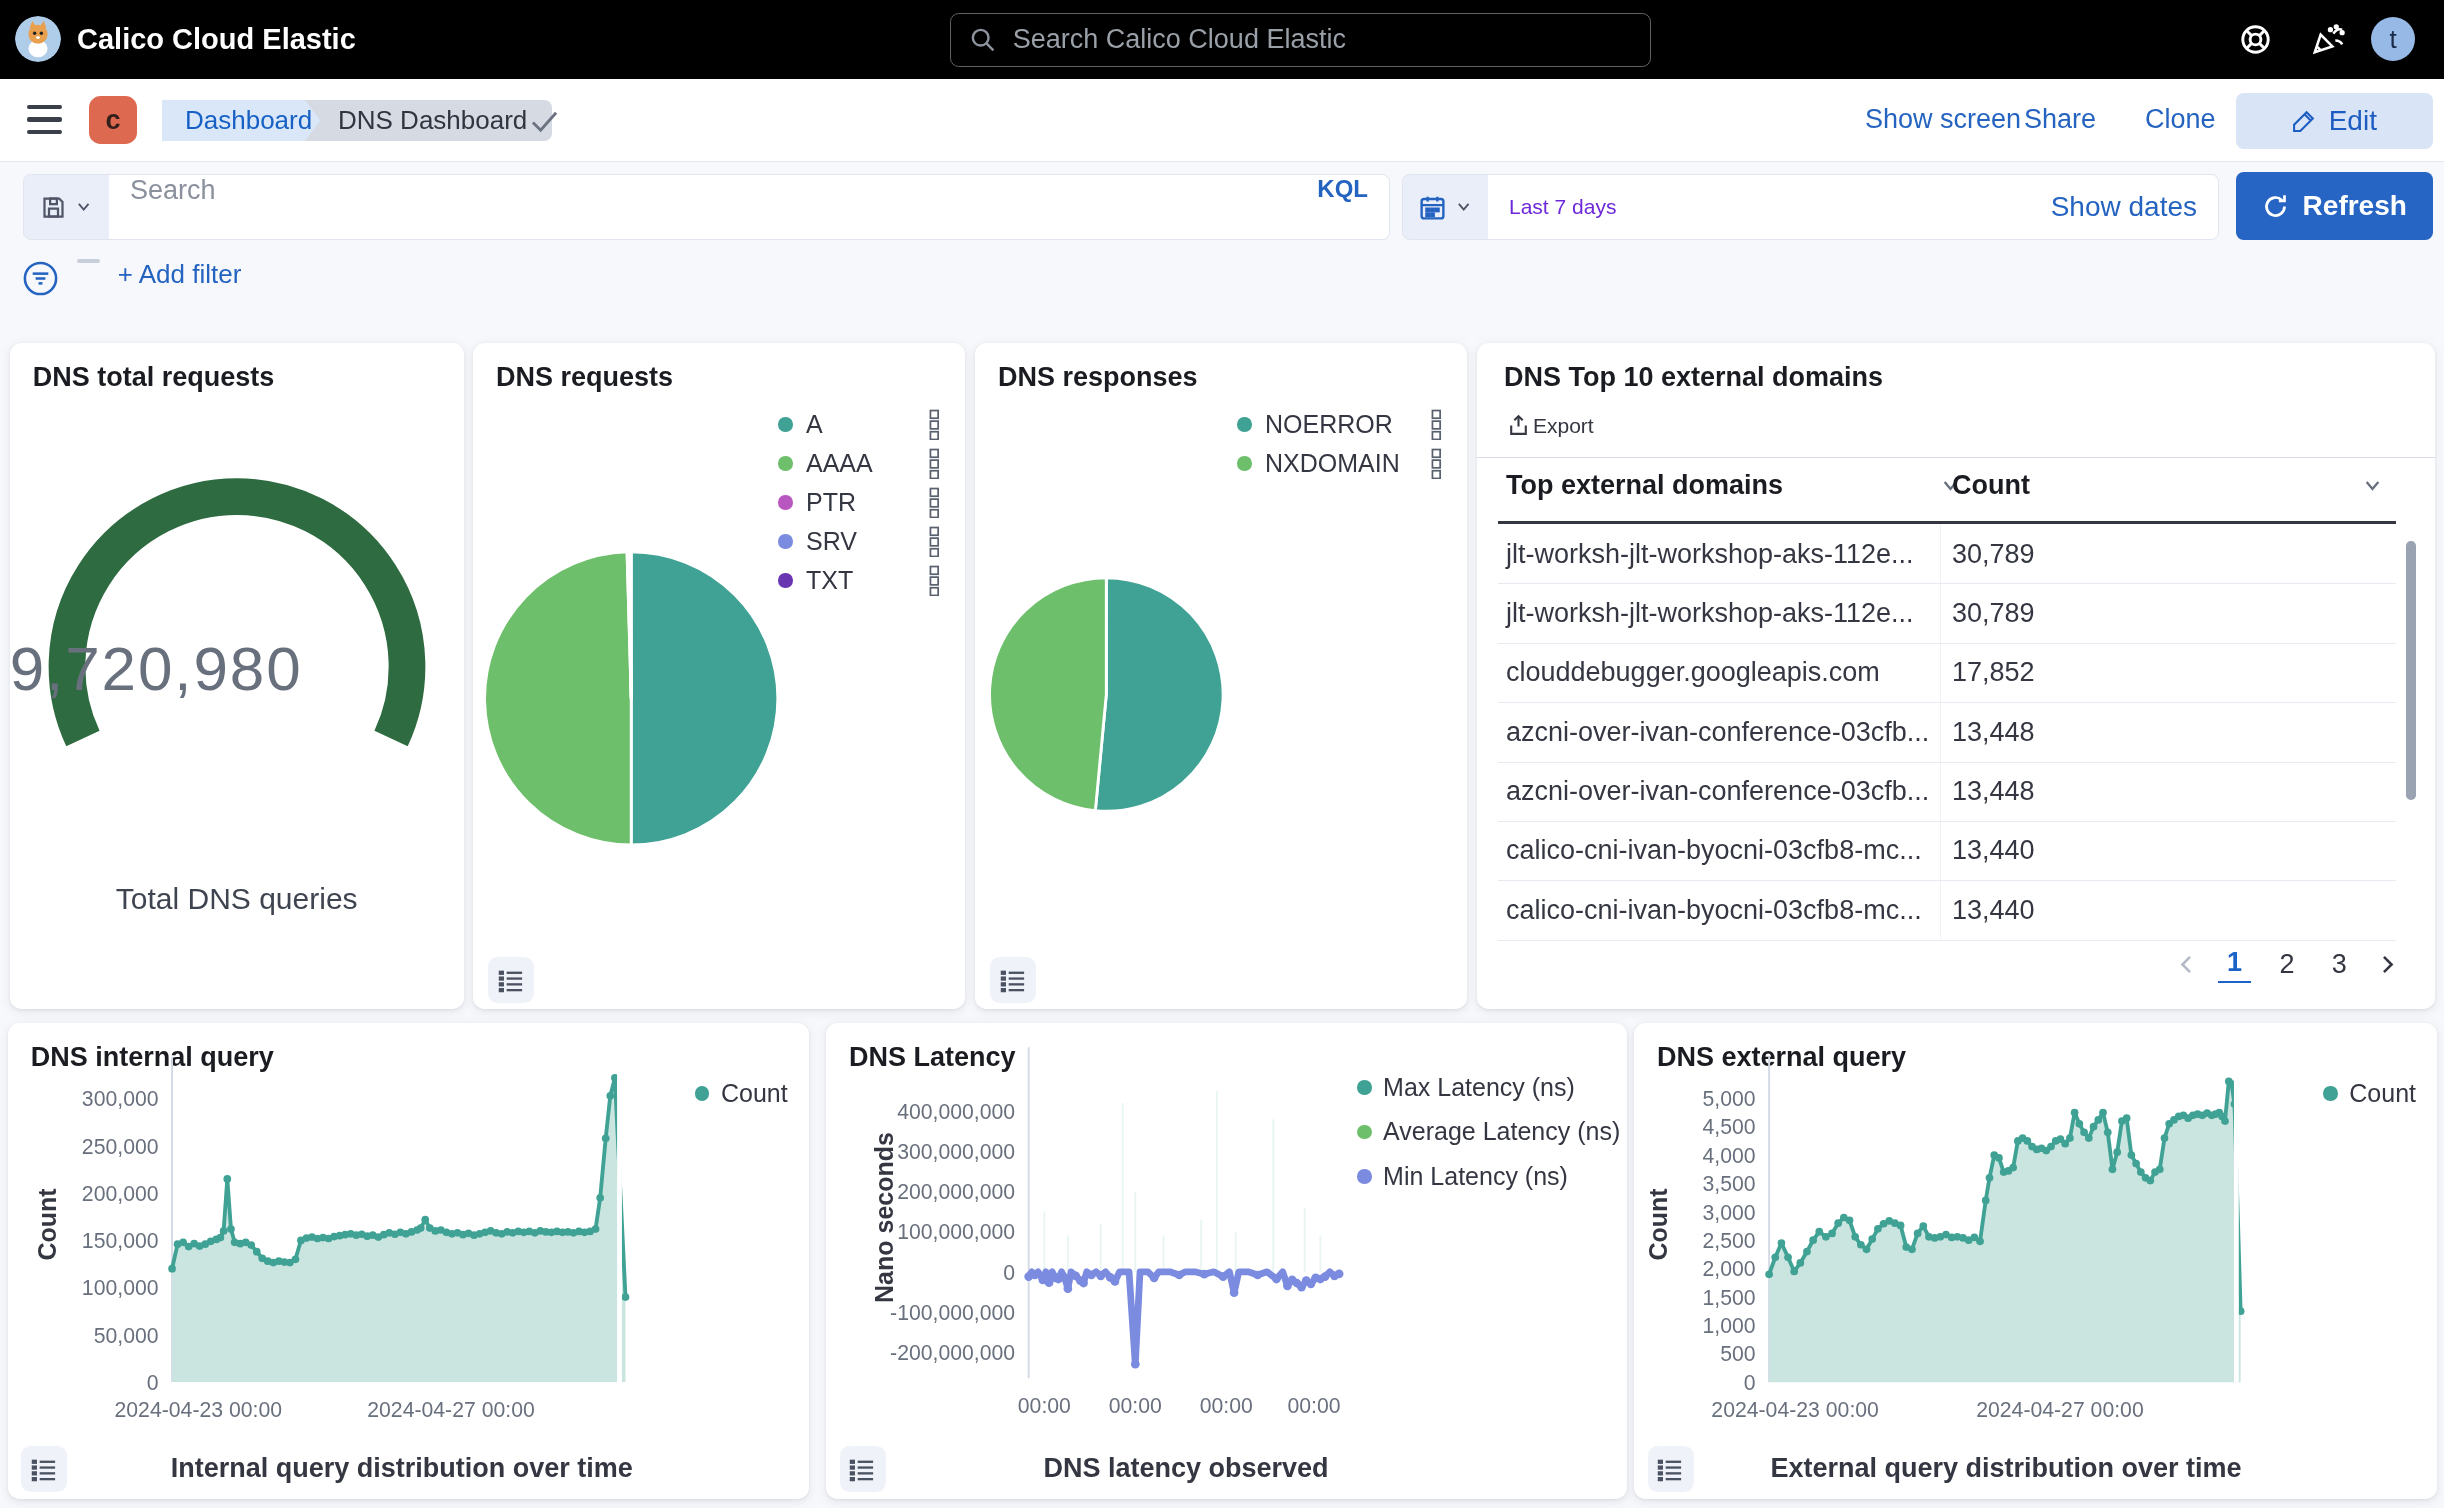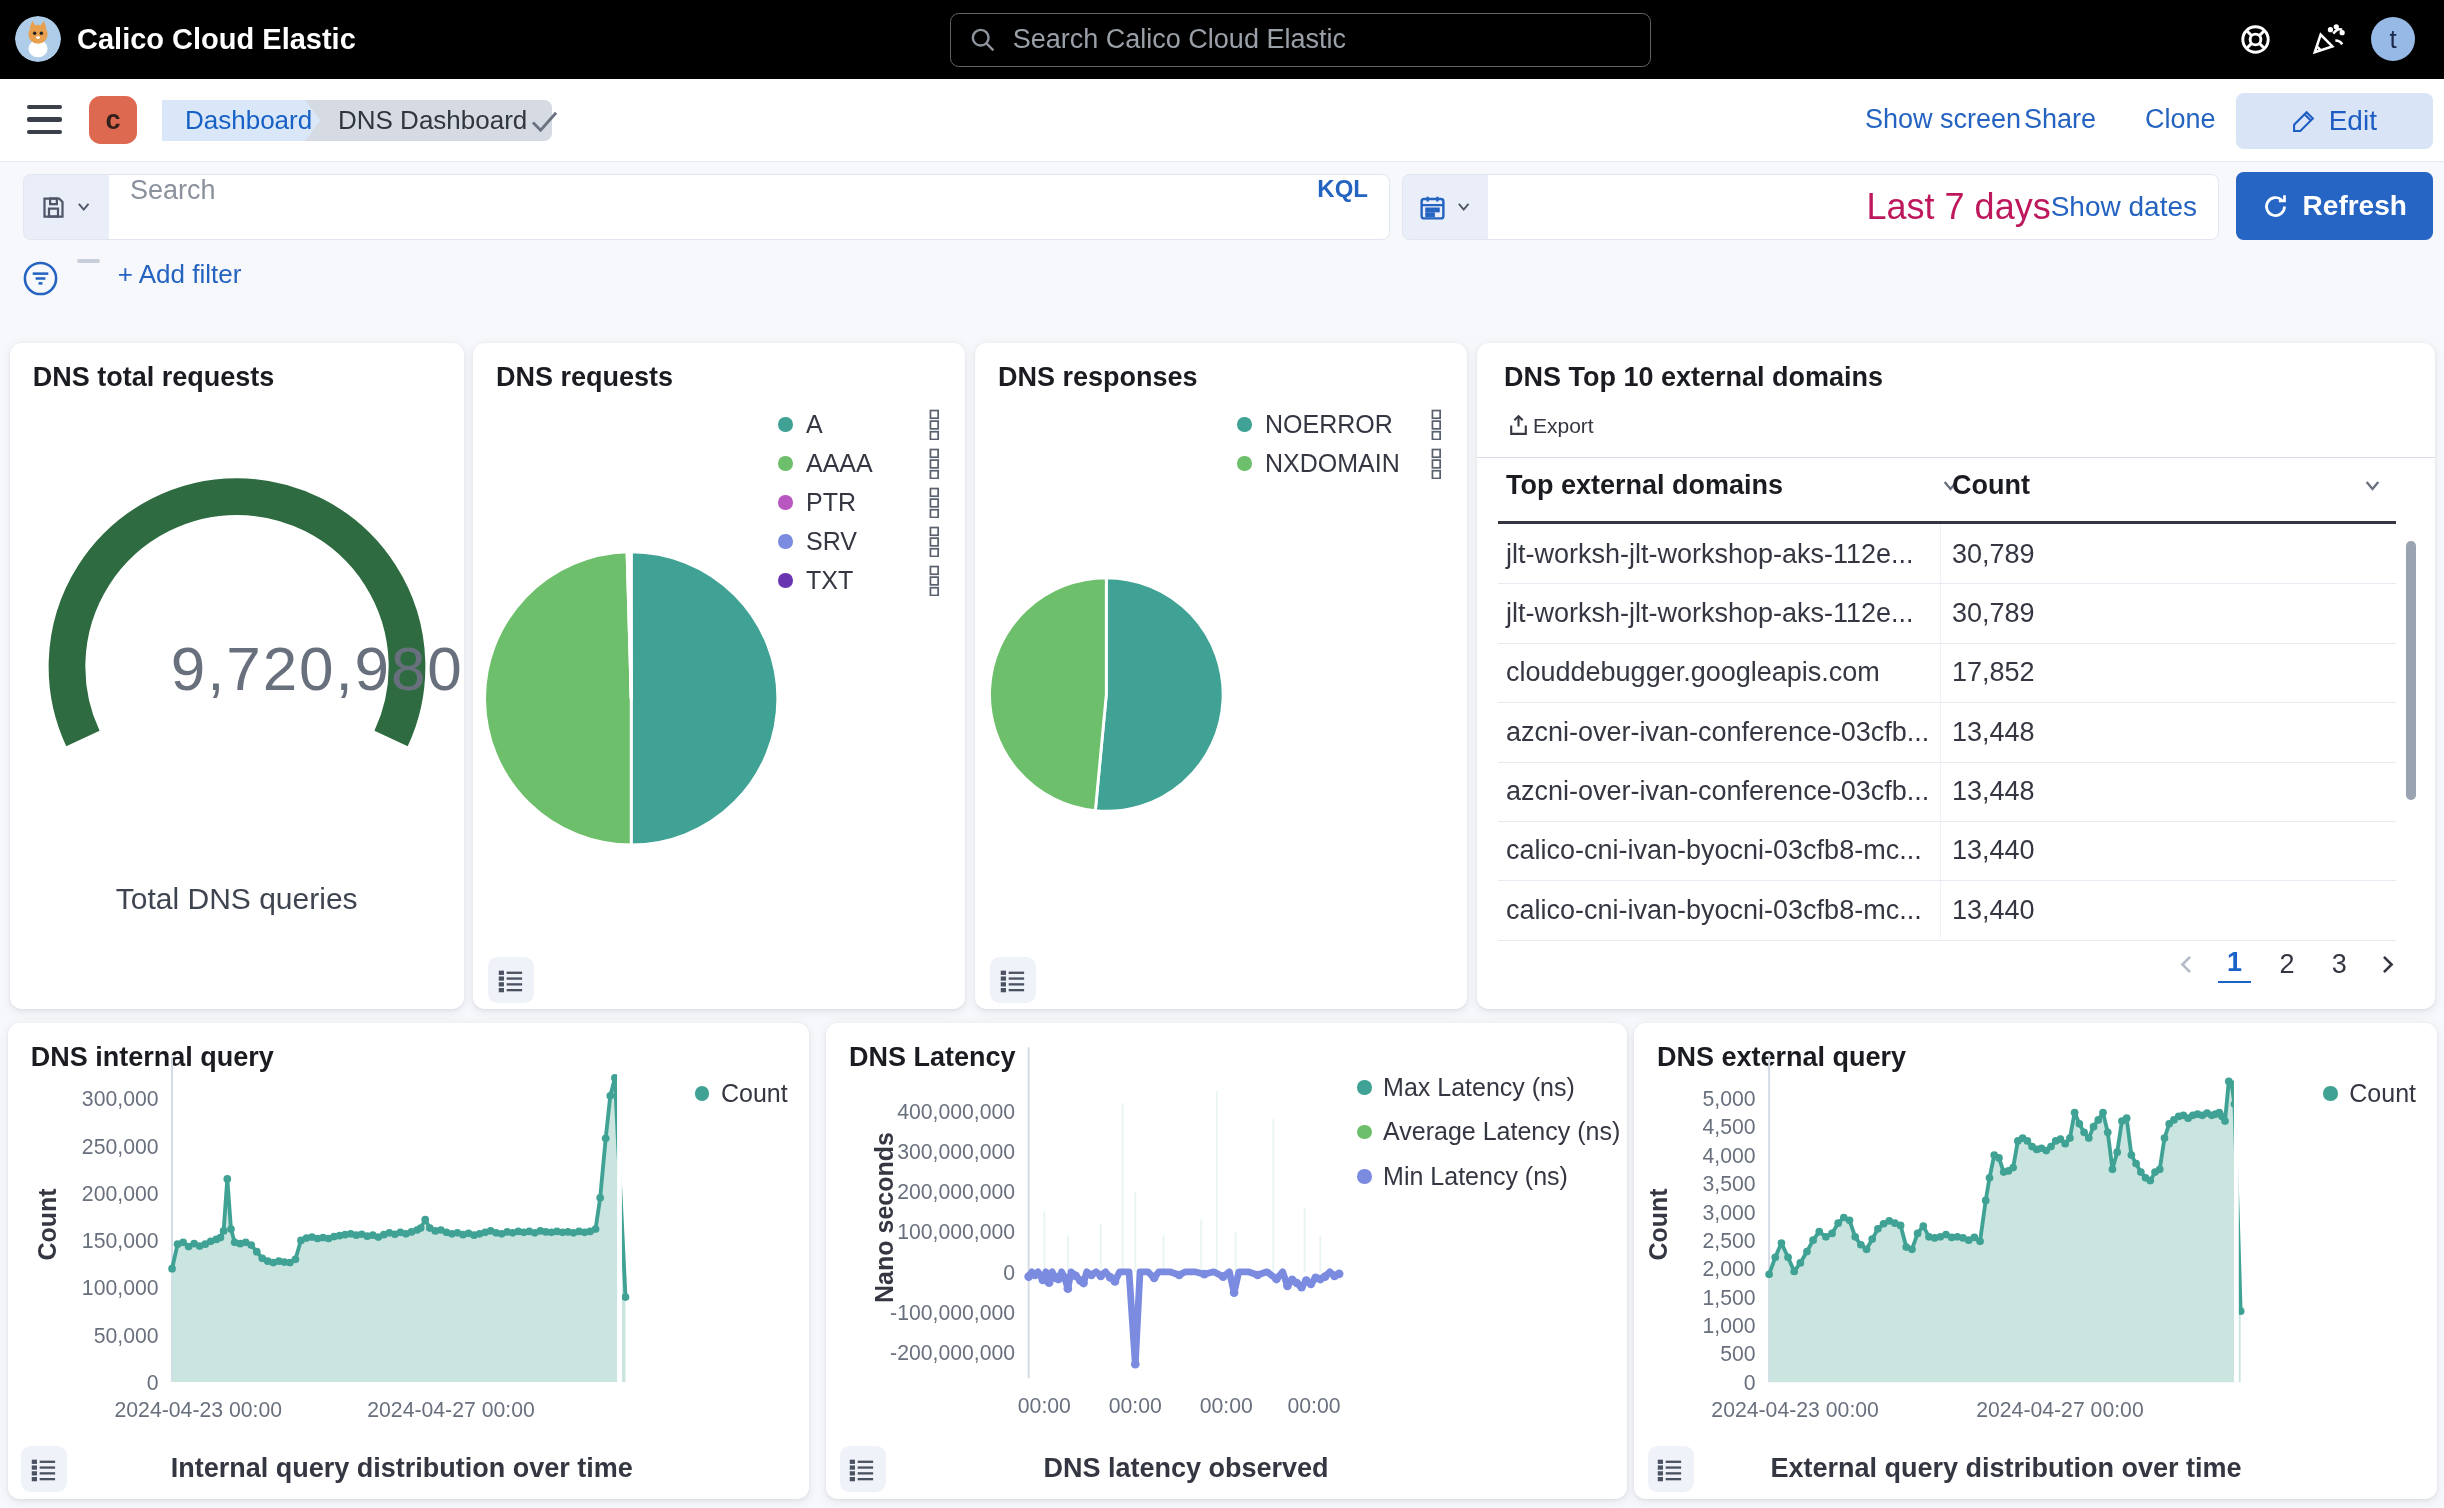--- a/index.html
+++ b/index.html
@@ -29,34 +29,34 @@
   .edit-btn { position:absolute; left:2236px; top:13.5px; width:197px; height:56px; background:#D9E5F7; border-radius:7.7px; color:#1E5EC2; font-size:28px; display:flex; align-items:center; justify-content:center; gap:11.6px; cursor:pointer; }
 
   
   .qbar { position:absolute; left:23px; top:174px; width:1367px; height:66px; background:#E9EEF8; border:1px solid #E0E5EF; border-radius:7.7px; display:flex; overflow:hidden; }
   .qbar-accessory { width:85px; display:flex; align-items:center; justify-content:center; gap:7.7px; }
   .qbar-input { flex:1; background:#fff; display:flex; padding:0 21px; }
   .qbar-ph { color:#8A909C; font-size:27px; flex:1; }
   .kql { color:#2563C1; font-size:24px; font-weight:700; }
   .dbar { position:absolute; left:1402px; top:174px; width:817px; height:66px; background:#E9EEF8; border:1px solid #E0E5EF; border-radius:7.7px; display:flex; overflow:hidden; }
   .dbar-white { flex:1; background:#fff; display:flex; align-items:center; padding:0 21px; }
-  .dtext { color:#be185d; font-size:36px; flex:1;text-align:right; }
+  .dtext { color:#6d28d9; font-size:21px; flex:1; }
   .showdates { color:#2563C1; font-size:28px; }
   .refresh-btn { position:absolute; left:2236px; top:172px; width:197px; height:68px; background:#2765C4; border-radius:7.7px; color:#fff; font-size:28px; font-weight:700; display:flex; align-items:center; justify-content:center; gap:13.5px; cursor:pointer; }
 
   .filterrow { position:absolute; left:21px; top:259px; height:46px; display:flex; align-items:flex-start; gap:17.4px; }
   .addfilter { color:#2563C1; font-size:26px; }
   .dash { width:23px; height:3.9px; background:#C9CFDA; border-radius:1.9px; }
 
   
   .panel { position:absolute; background:#fff; border-radius:11.6px; box-shadow:0 2.9px 9.7px rgba(60,72,95,.10), 0 1px 2.9px rgba(60,72,95,.08); }
   .ptitle { position:absolute; left:23px; top:19.3px; font-size:27px; font-weight:700; color:#1A1C21; }
   .lgd-toggle { position:absolute; width:46px; height:46px; border-radius:9.7px; background:#EFF2F8; display:flex; align-items:center; justify-content:center; cursor:pointer; }
 
-  .gauge-value { position:absolute; left:0; width:454px; text-align:right; top:290px; font-size:62px; color:#69707D; letter-spacing:1.9px; }
+  .gauge-value { position:absolute; left:0; width:454px; text-align:left; top:290px; font-size:62px; color:#69707D; letter-spacing:1.9px; }
   .gauge-label { position:absolute; left:0; width:454px; text-align:center; top:539px; font-size:30px; color:#3F4550; }
 
   .lgd { position:absolute; display:flex; flex-direction:column; }
   .lgd-item { display:flex; align-items:center; height:39px; cursor:pointer; }
   .lgd-dot { width:14.5px; height:14.5px; border-radius:50%; flex:0 0 14.5px; }
   .lgd-lbl { font-size:25px; color:#343741; margin-left:13.5px; flex:1; }
 
   
   .export-row { position:absolute; left:29px; top:70px; display:flex; align-items:center; gap:2px; font-size:21px; color:#343741; cursor:pointer; }
   .tbl-hr { position:absolute; left:0; top:114px; width:958px; height:1px; background:#D7DCE5; }

